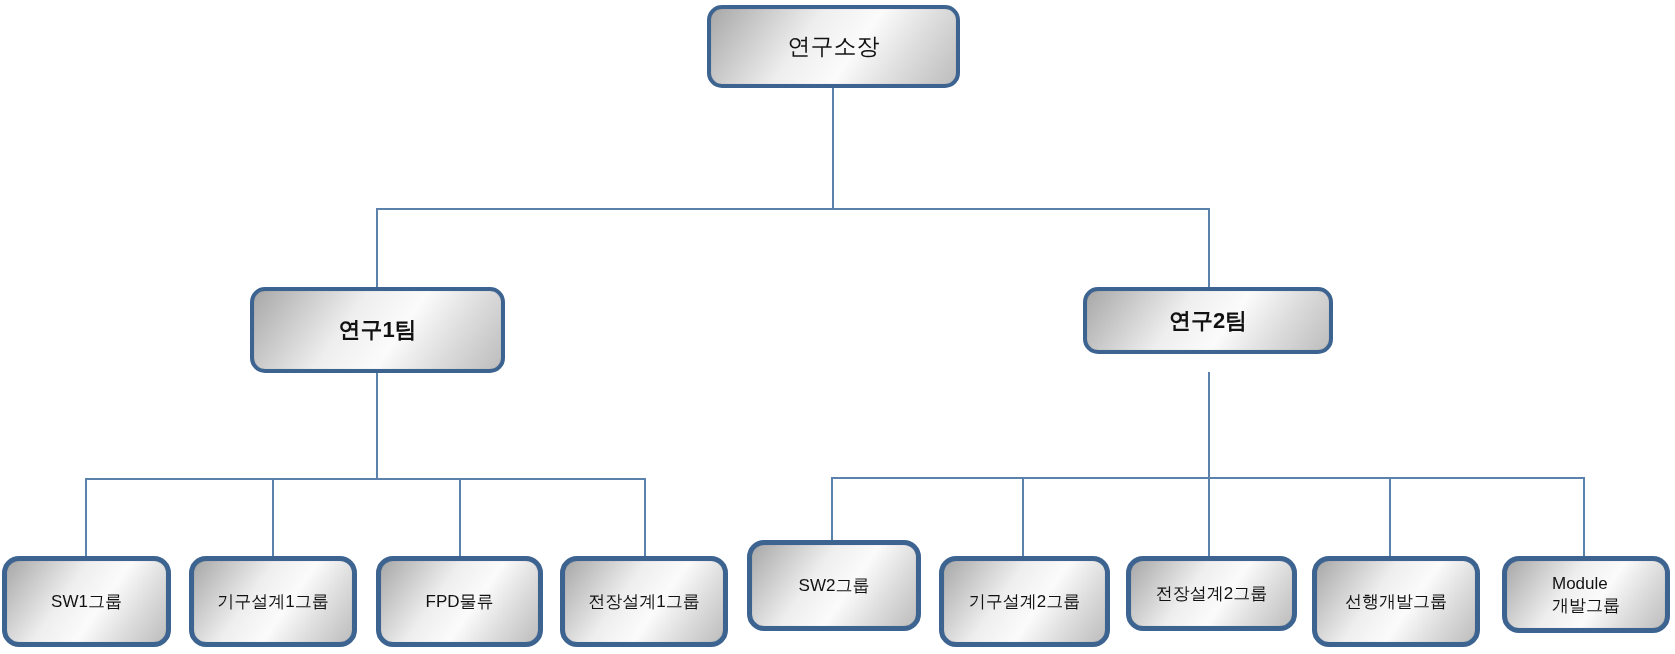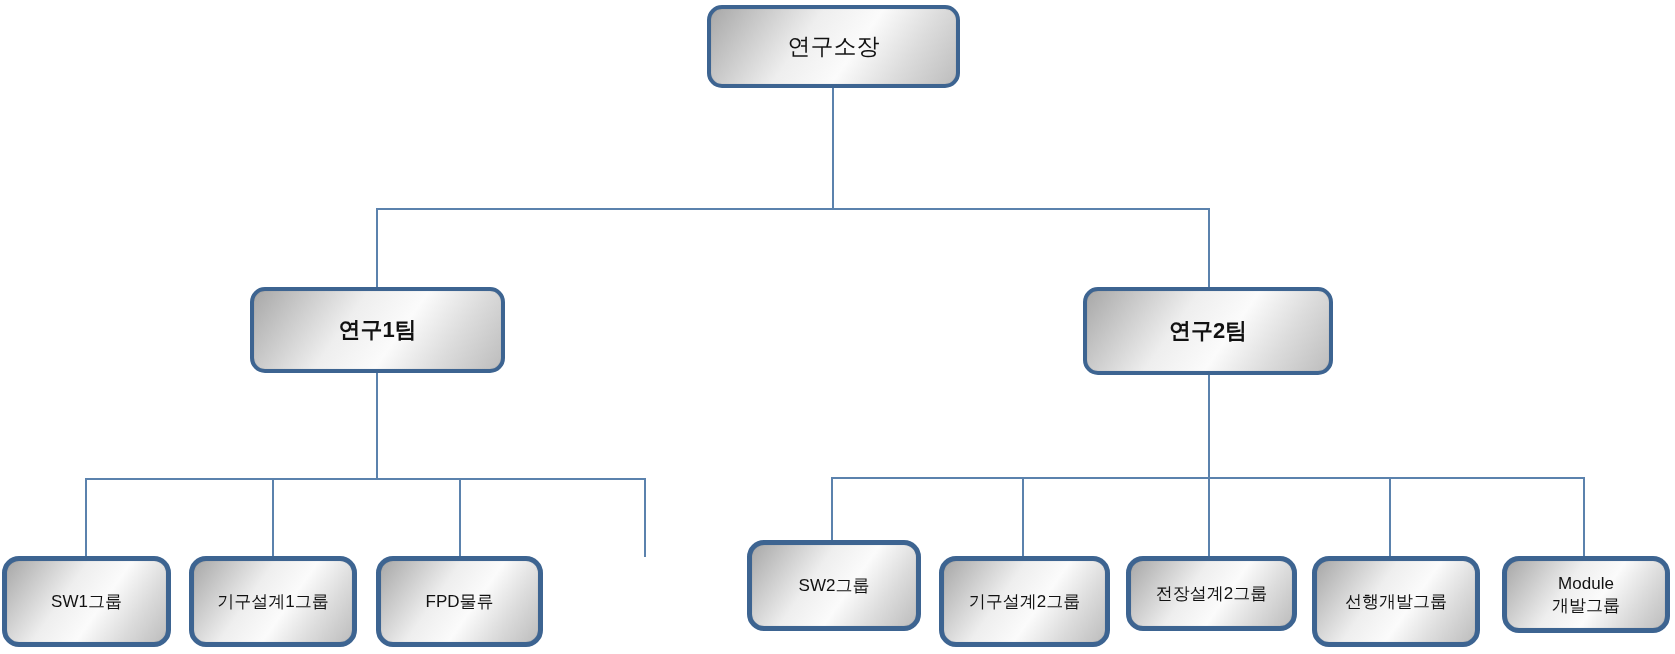--- a/index.html
+++ b/index.html
@@ -17,21 +17,20 @@
   }
   .node {
     position: absolute;
     box-sizing: border-box;
     border: 4px solid #3d6491;
     border-radius: 15px;
     background: linear-gradient(125deg, #a8a8a8 0%, #eeeeee 38%, #fbfbfb 58%, #dcdcdc 78%, #bdbdbd 100%);
     display: flex;
     align-items: center;
     justify-content: center;
-    text-align: center;
     color: #111111;
     box-shadow: inset 0 0 1px rgba(0,0,0,0.25);
   }
   .node .label {
     white-space: pre-line;
     line-height: 1.25;
   }
   .lvl1 { font-size: 23px; }
   .lvl2 { font-size: 22px; font-weight: bold; }
   .lvl3 { font-size: 17px; border-width: 5px; border-radius: 17px; }
@@ -67,32 +66,35 @@
   <div class="line v" style="left:1389px; top:477px; height:80px;"></div>
   <div class="line v" style="left:1583px; top:477px; height:80px;"></div>
 
   <div class="node lvl1" style="left:707px; top:5px; width:253px; height:83px;">
     <span class="label">연구소장</span>
   </div>
 
   <div class="node lvl2" style="left:250px; top:287px; width:255px; height:86px;">
     <span class="label">연구1팀</span>
   </div>
-  <div class="node lvl2" style="left:1083px; top:287px; width:250px; height:88px;">
+  <div class="node lvl2" style="left:1083px; top:287px; width:250px; height:67px;">
     <span class="label">연구2팀</span>
   </div>
 
   <div class="node lvl3" style="left:2px; top:556px; width:169px; height:91px;">
     <span class="label">SW1그룹</span>
   </div>
   <div class="node lvl3" style="left:189px; top:556px; width:168px; height:91px;">
     <span class="label">기구설계1그룹</span>
   </div>
   <div class="node lvl3" style="left:376px; top:556px; width:167px; height:91px;">
     <span class="label">FPD물류</span>
+  </div>
+  <div class="node lvl3" style="left:560px; top:556px; width:168px; height:91px;">
+    <span class="label">전장설계1그룹</span>
   </div>
 
   <div class="node lvl3" style="left:747px; top:540px; width:174px; height:91px;">
     <span class="label">SW2그룹</span>
   </div>
   <div class="node lvl3" style="left:939px; top:556px; width:171px; height:91px;">
     <span class="label">기구설계2그룹</span>
   </div>
   <div class="node lvl3" style="left:1126px; top:556px; width:171px; height:75px;">
     <span class="label">전장설계2그룹</span>

